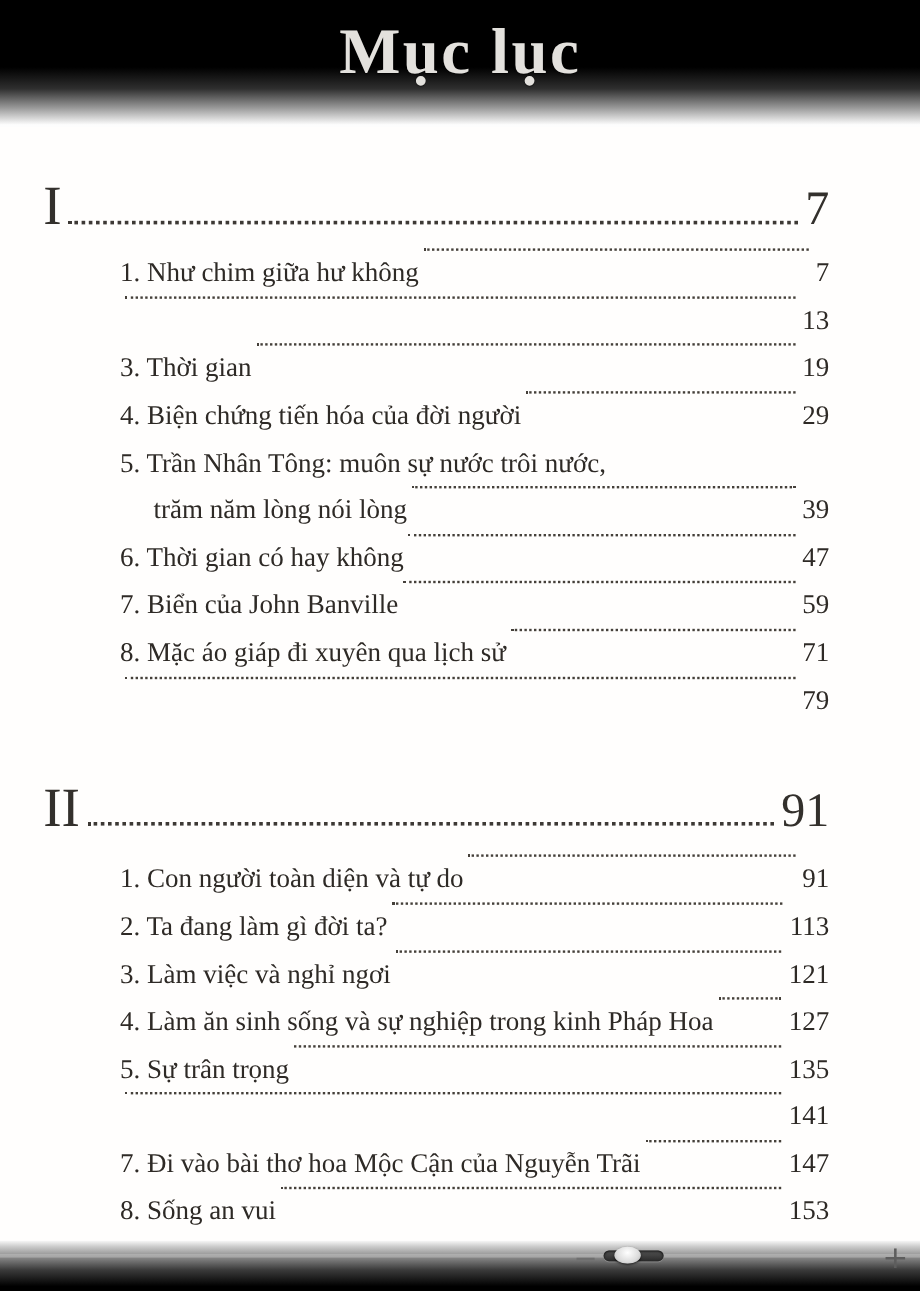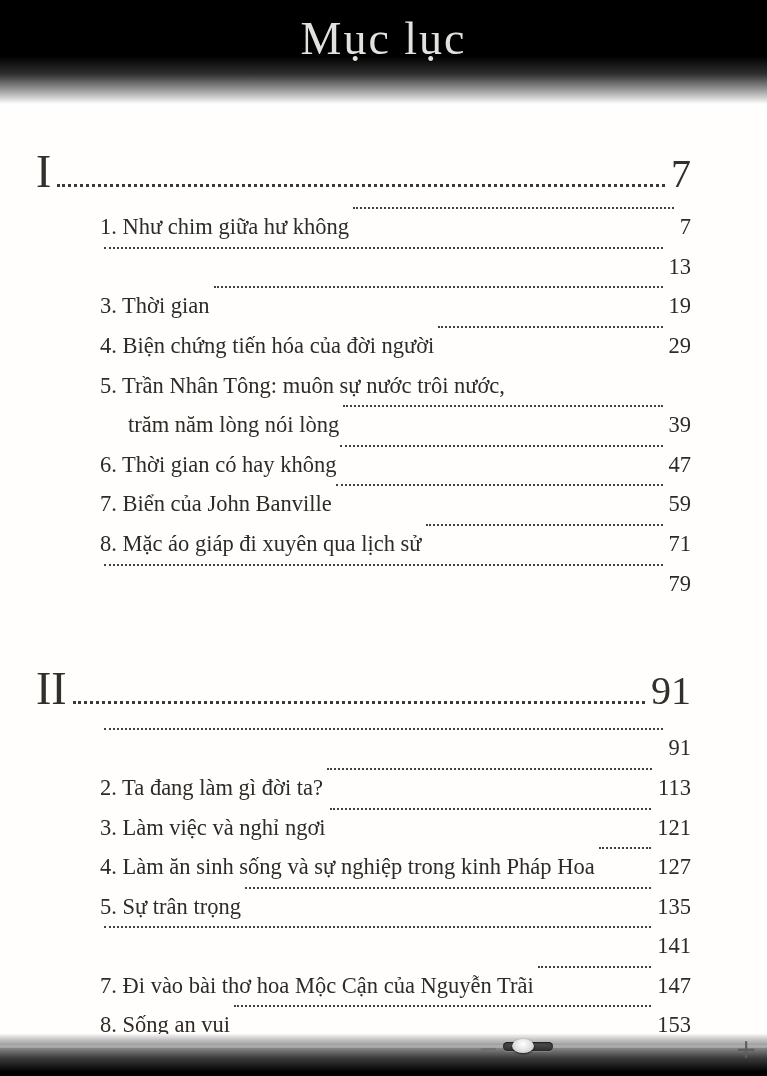--- a/index.html
+++ b/index.html
@@ -13,36 +13,36 @@
   }
 
   
   .top-bar {
     height:106px;
     background:linear-gradient(180deg,#000 0px,#000 56px,#2f2f2f 74px,#9a9a9a 90px,#fdfdfd 104px);
     display:flex; justify-content:center; align-items:flex-start;
   }
   .page-title {
     margin:12px 0 0 0;
-    font-size:46px; font-weight:normal;
+    font-size:54px; font-weight:bold;
     letter-spacing:2px;
     color:#e3e1dd;
     text-shadow:0 1px 1px rgba(0,0,0,.6);
   }
 
   
   .content { padding:0 76px 0 36px; }
 
   .section-head {
     display:flex; align-items:baseline;
     font-size:46px; line-height:1.2;
     color:#33302c;
   }
   .section-head.first { margin-top:38px; }
-  .section-head.second { margin-top:58px; }
+  .section-head.second { margin-top:42px; }
   .sec-page { font-size:40px; }
   .leader {
     flex:1 1 auto; min-width:8px;
     border-bottom:2.5px dotted #45403a;
     margin:0 4px;
   }
   .leader.big { border-bottom:3.5px dotted #3d3935; margin:0 6px; }
 
   .items { margin-left:64px; margin-top:8px; font-size:22.5px; }
   .items.second { margin-top:12px; }
@@ -153,20 +153,21 @@
     </div>
 
     <div class="section-head second">
       <span class="sec-label">II</span>
       <span class="leader big"></span>
       <span class="sec-page">91</span>
     </div>
 
     <div class="items second">
       <div class="toc-row">
+        <span class="t">1. Con người toàn diện và tự do</span>
         <span class="leader"></span>
         <span class="p">91</span>
       </div>
       <div class="toc-row">
         <span class="t">2. Ta đang làm gì đời ta?</span>
         <span class="leader"></span>
         <span class="p">113</span>
       </div>
       <div class="toc-row">
         <span class="t">3. Làm việc và nghỉ ngơi</span>

